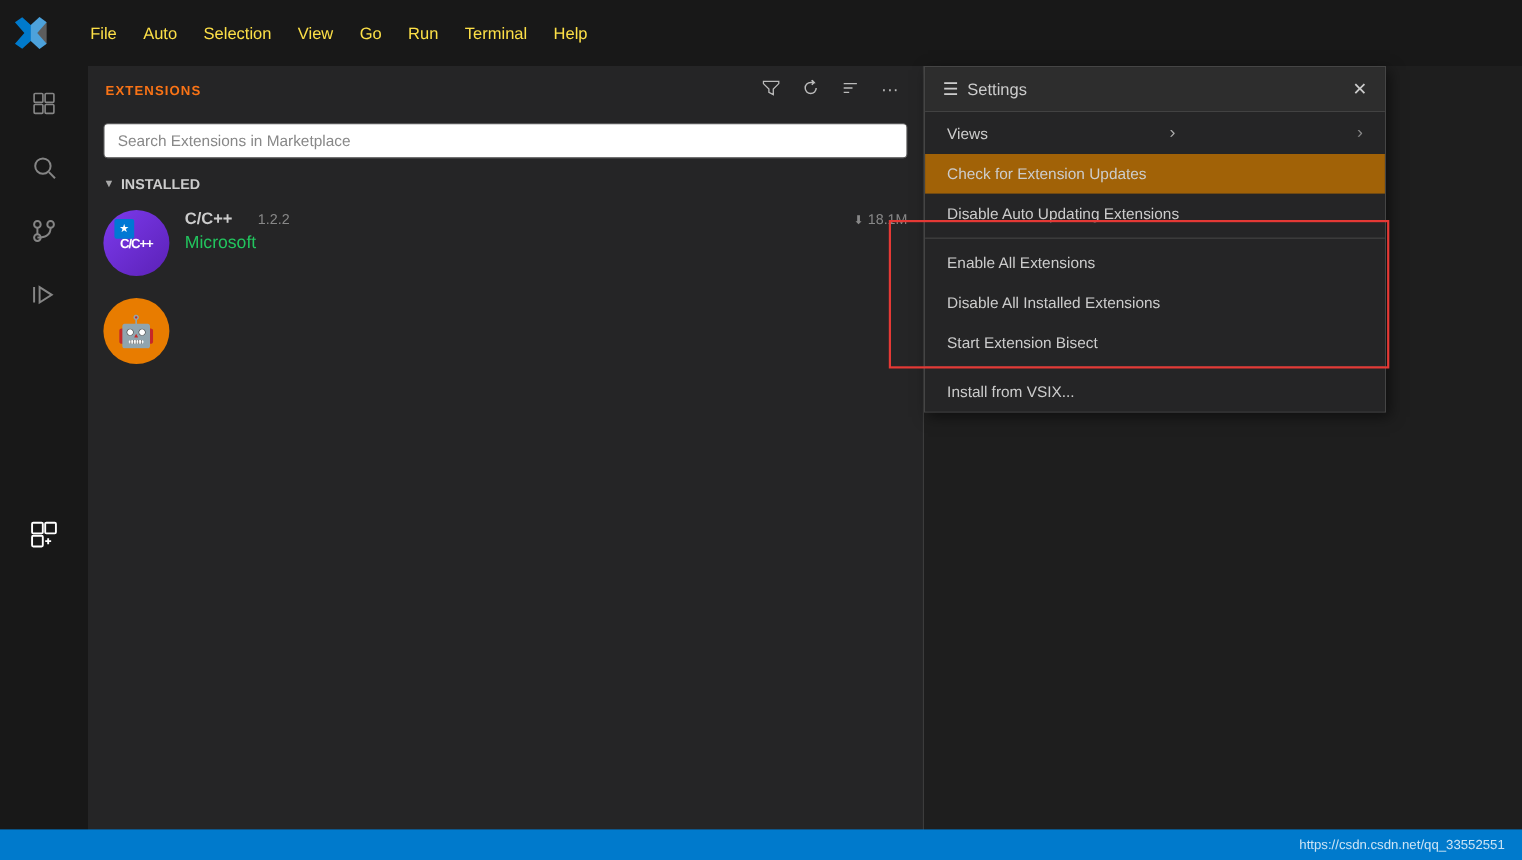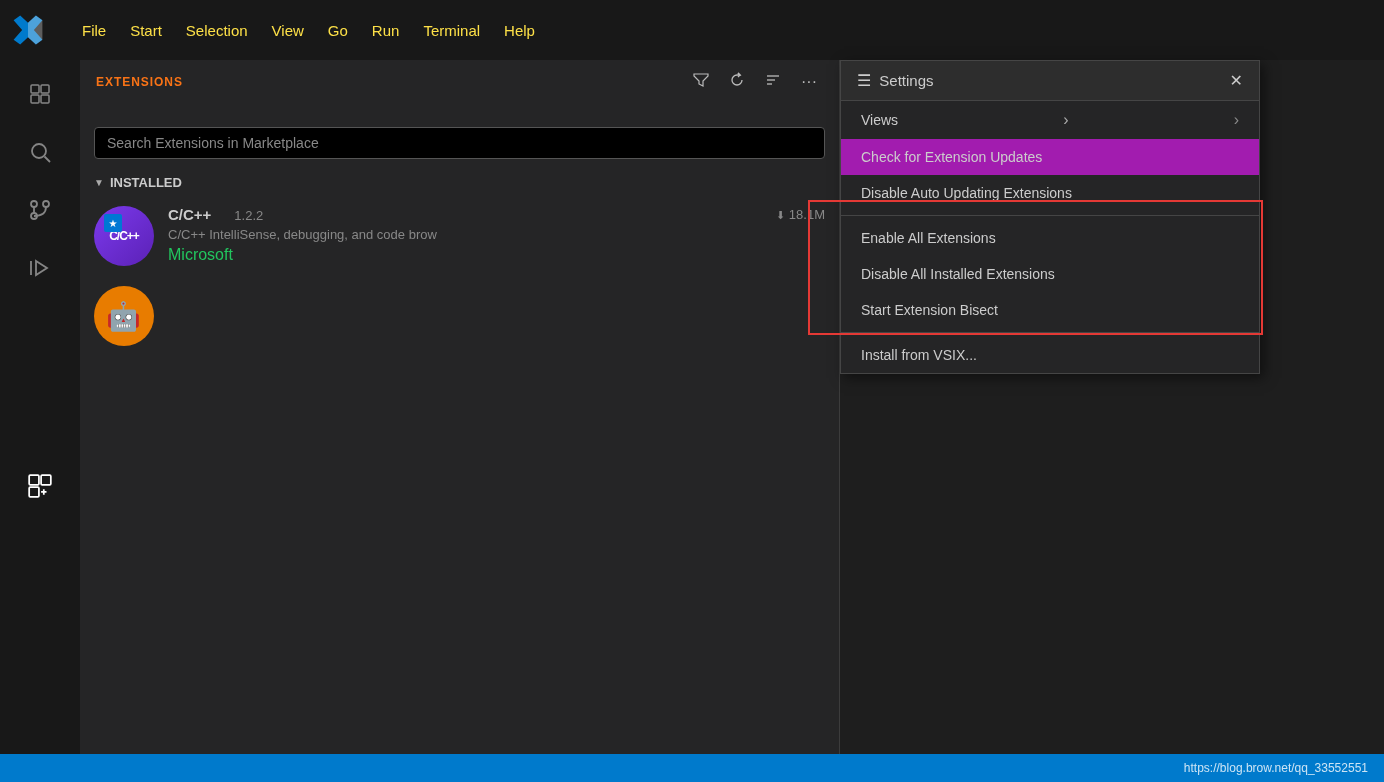--- a/index.html
+++ b/index.html
@@ -102,22 +102,22 @@
     }
     .panel-action-btn {
       color: #bbbbbb;
       font-size: 16px;
       cursor: pointer;
       padding: 4px 6px;
       border-radius: 4px;
     }
 
     .search-box {
-      margin: 23px 14px 10px;
-      background: #000000;
+      margin: 8px 14px 10px;
+      background: #ffffff;
       border: 1px solid #555;
       border-radius: 4px;
       padding: 6px 12px;
       color: #888;
       font-size: 14px;
     }
 
     .section-header {
       display: flex;
       align-items: center;
@@ -237,21 +237,21 @@
     .dropdown-item {
       padding: 10px 20px;
       color: #cccccc;
       font-size: 14px;
       cursor: pointer;
       display: flex;
       align-items: center;
       justify-content: space-between;
     }
     .dropdown-item.highlighted {
-      background: #a21caf;
+      background: #a16207;
     }
     .dropdown-item.has-arrow::after {
       content: '›';
       font-size: 16px;
       color: #888;
     }
     .dropdown-separator {
       height: 1px;
       background: #454545;
       margin: 4px 0;
@@ -298,21 +298,21 @@
 
 <div class="titlebar">
 
   <svg class="titlebar-logo" viewBox="0 0 100 100" xmlns="http://www.w3.org/2000/svg">
     <path fill="#007acc" d="M74.7 4.6L50 27.4 25.6 5 5 19.7l26.7 30.3L5 80.3 25.6 95l24.4-22.4L74.7 95.4 95 80.7 68.3 50 95 19.3z"></path>
     <path fill="#fff" opacity="0.3" d="M74.7 4.6L50 27.4v45.2L74.7 95.4 95 80.7V19.3z"></path>
   </svg>
 
   <div class="titlebar-menu">
     <div class="menu-item">File</div>
-    <div class="menu-item">Start</div>
+    <div class="menu-item">Auto</div>
     <div class="menu-item">Selection</div>
     <div class="menu-item">View</div>
     <div class="menu-item">Go</div>
     <div class="menu-item">Run</div>
     <div class="menu-item">Terminal</div>
     <div class="menu-item">Help</div>
   </div>
 </div>
 
 <div class="main-layout">
@@ -399,21 +399,20 @@
         <div class="ext-name-row">
           <div class="ext-name-line">
             <span class="ext-name">C/C++</span>
             <span class="ext-version">1.2.2</span>
           </div>
           <div style="color:#888; font-size:13px;">
             <span style="font-size:11px;">⬇</span>
             <span>18.1M</span>
           </div>
         </div>
-        <div class="ext-desc">C/C++ IntelliSense, debugging, and code brow</div>
         <div class="ext-publisher">Microsoft</div>
       </div>
     </div>
 
     <div class="extension-item">
       <div class="ext-icon platformio-icon" style="width:60px; height:60px; background:#e87c00; font-size:28px; display:flex; align-items:center; justify-content:center;">🤖</div>
     </div>
   </div>
 
   <div style="flex:1; background:#1e1e1e;"></div>
@@ -453,14 +452,14 @@
     <div class="dropdown-separator"></div>
     <div class="dropdown-item">
       <span>Install from VSIX...</span>
     </div>
   </div>
 </div>
 
 <div class="red-outline-box"></div>
 
 <div class="status-bar">
-  <span class="status-text">https://blog.brow.net/qq_33552551</span>
+  <span class="status-text">https://csdn.csdn.net/qq_33552551</span>
 </div>
 
 </body></html>

